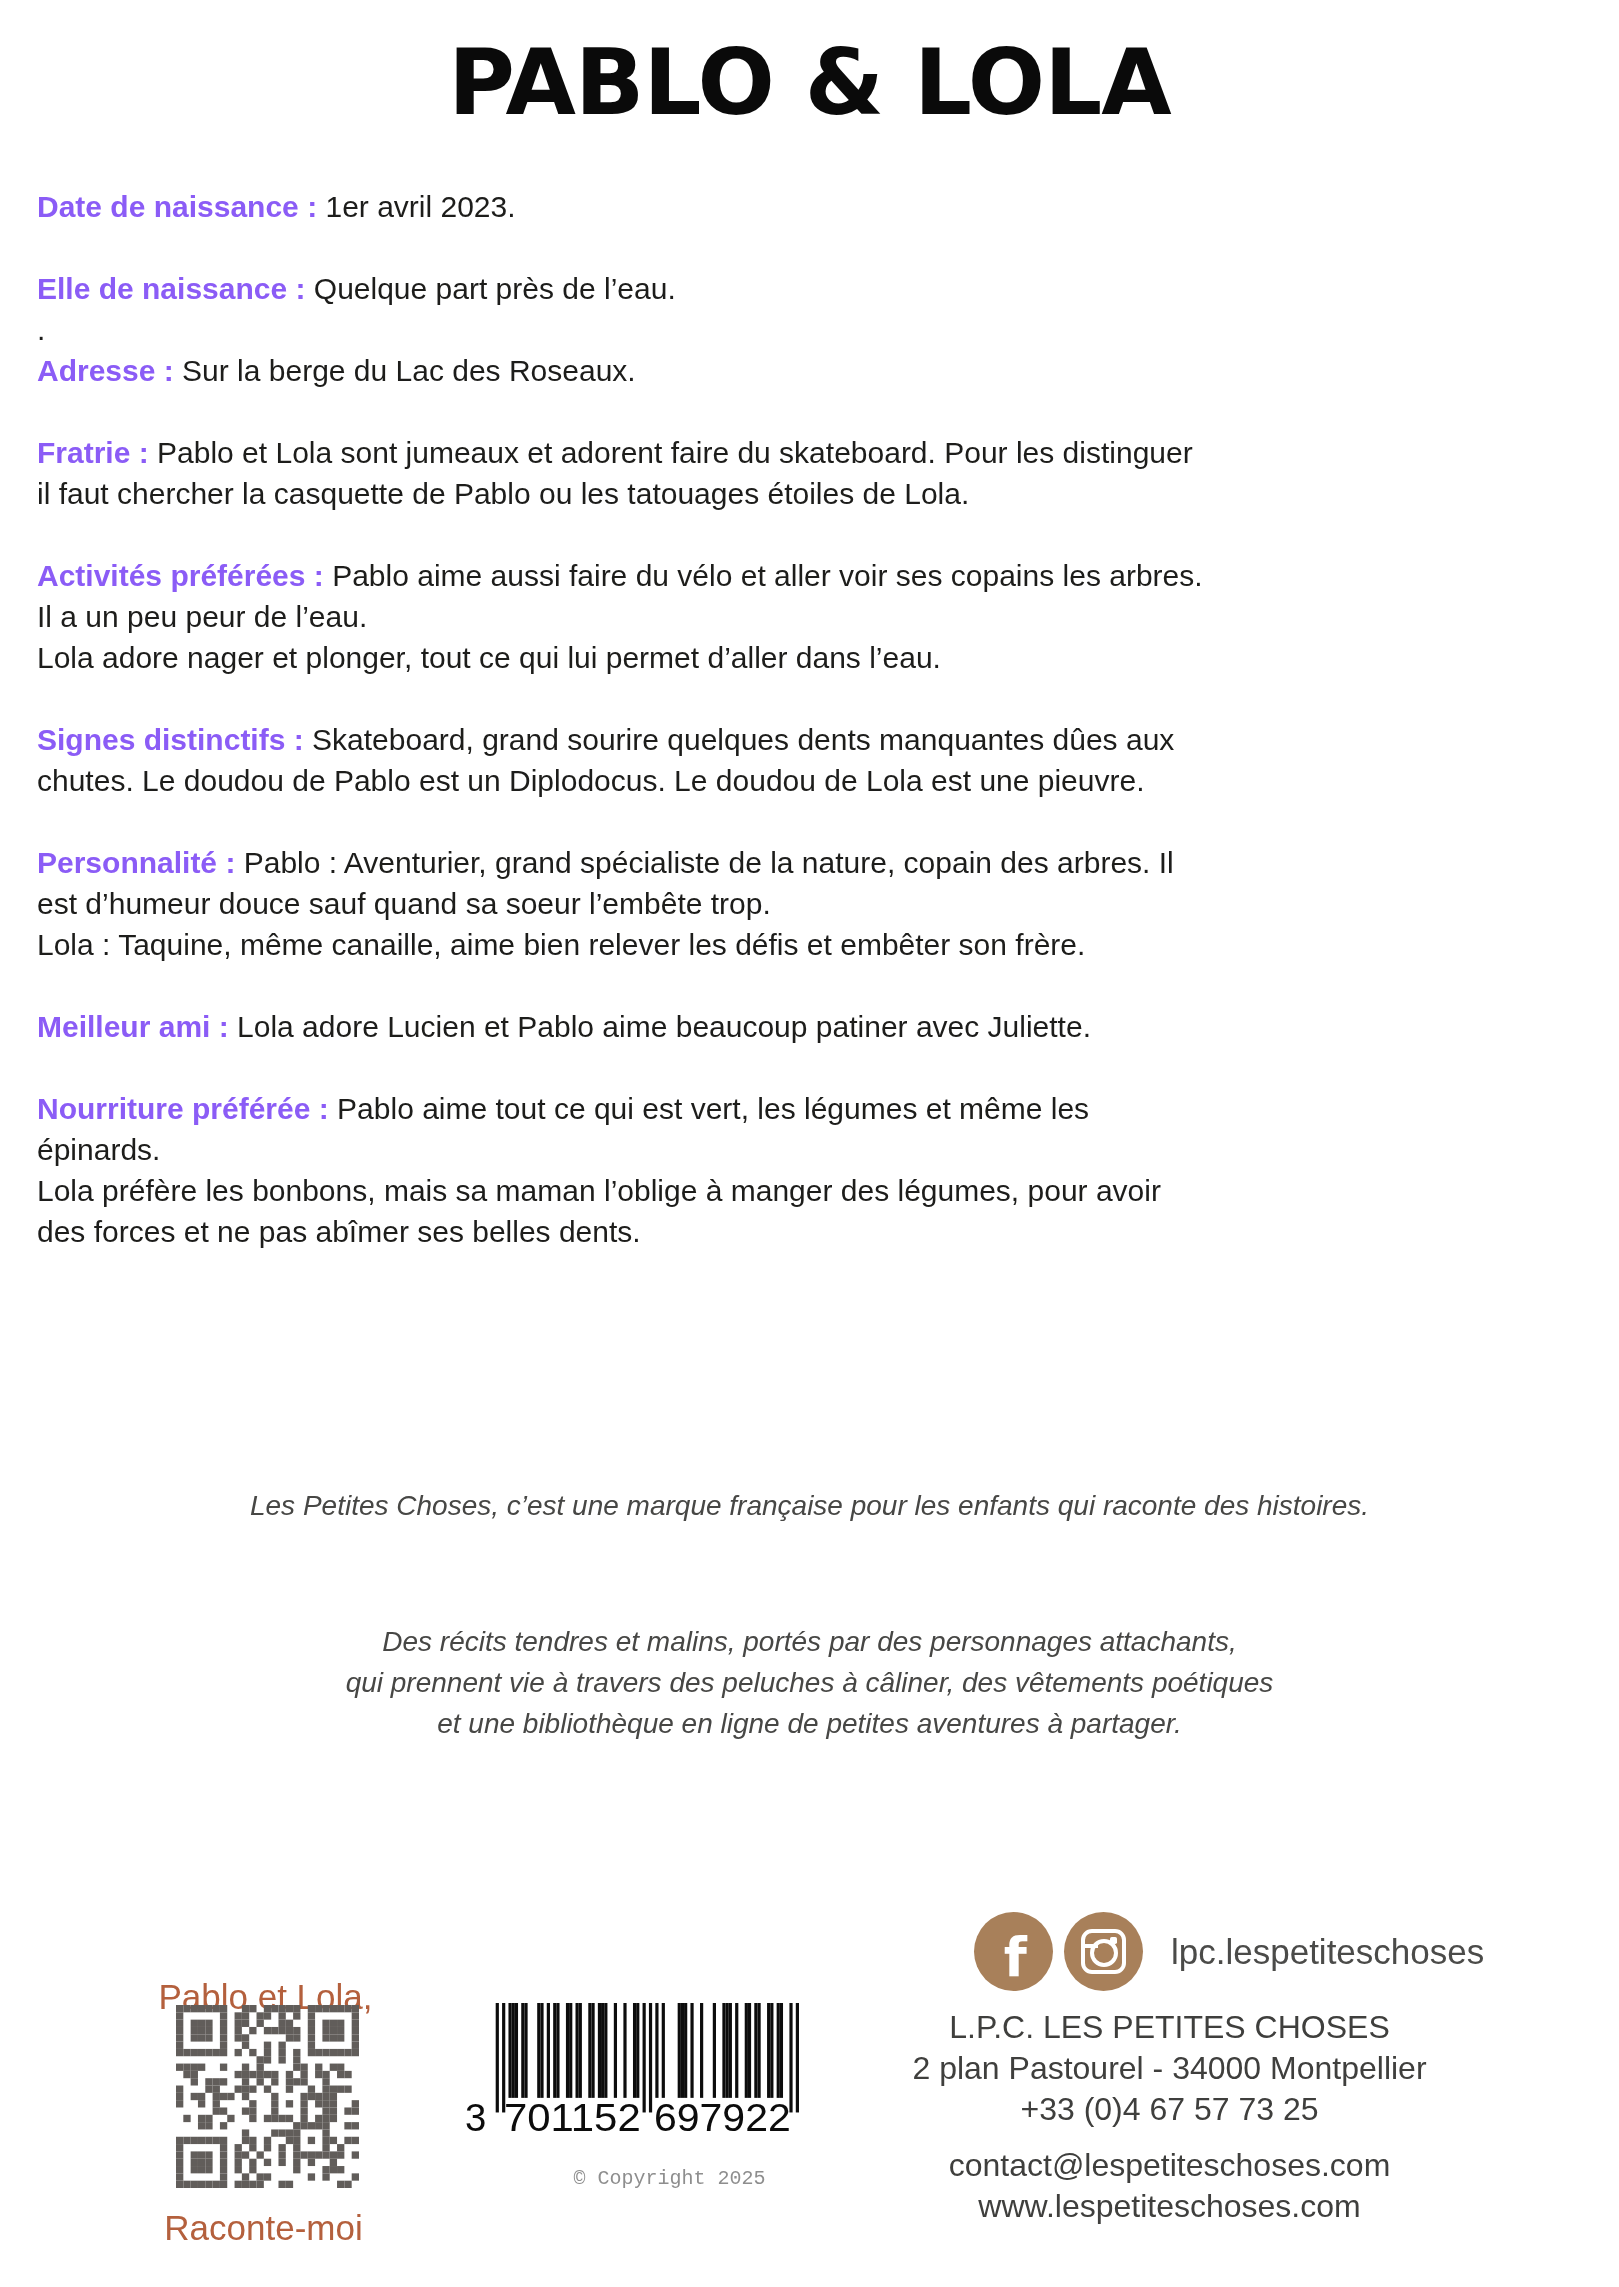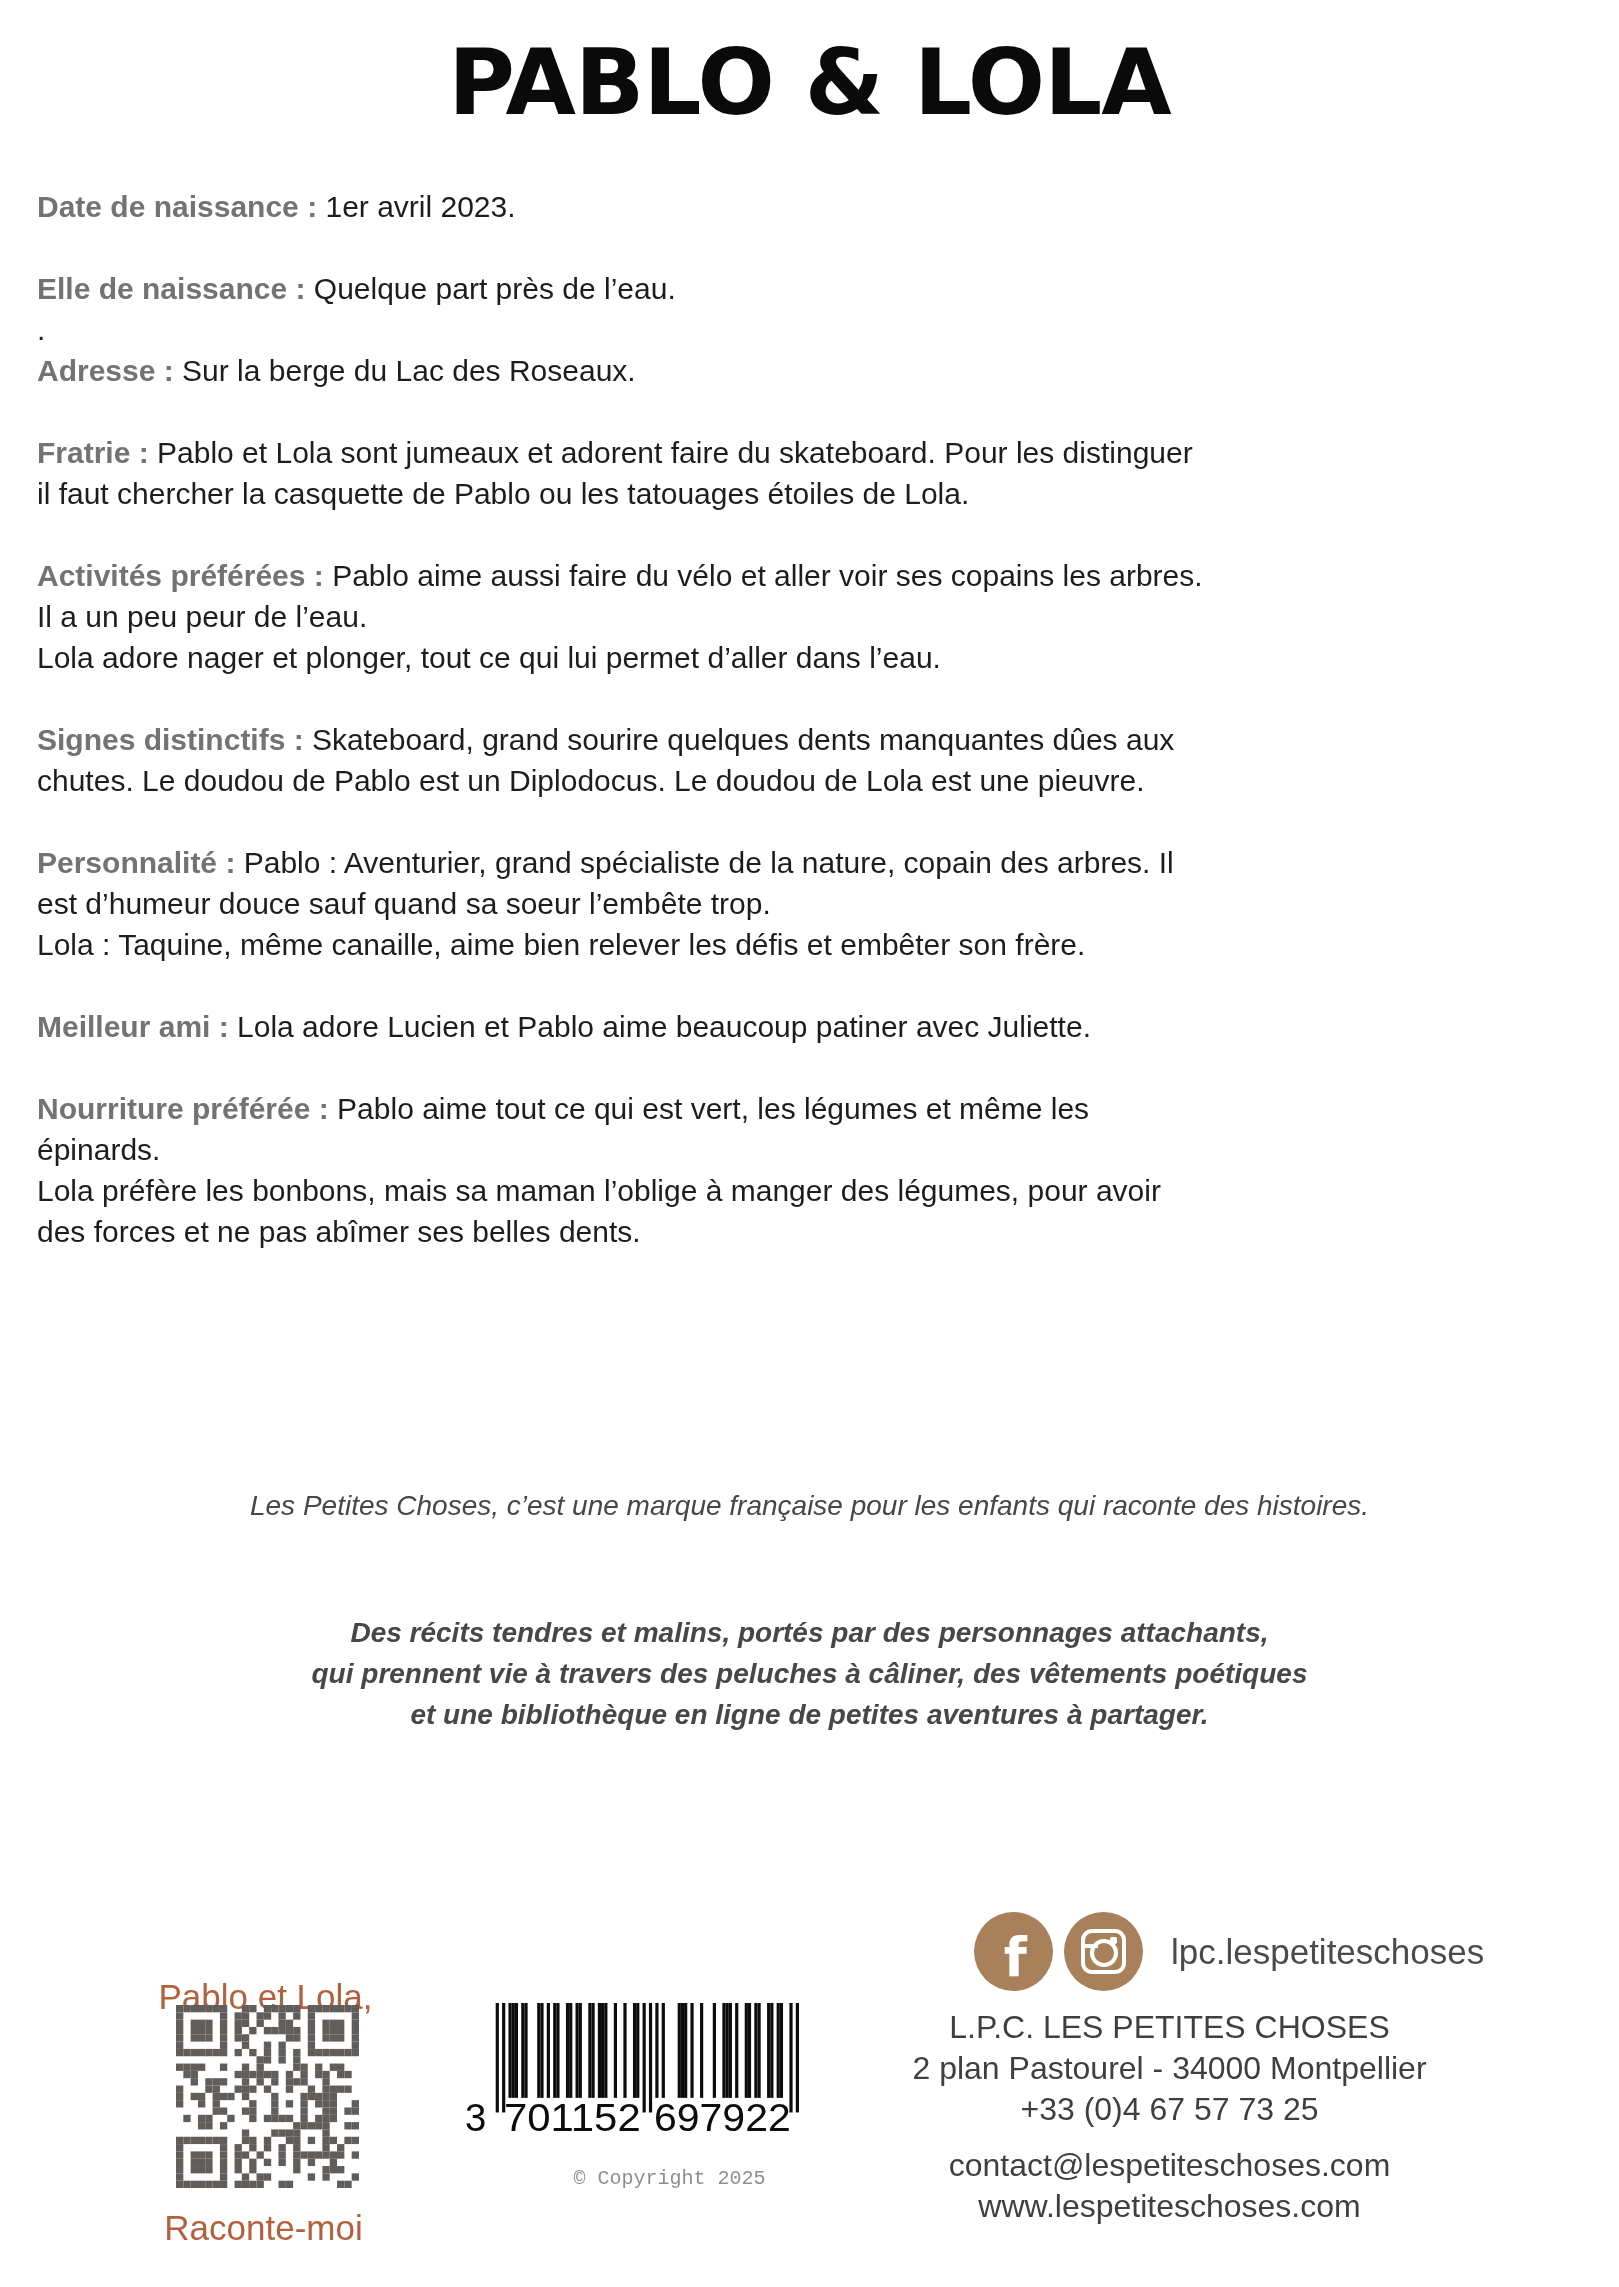--- a/index.html
+++ b/index.html
@@ -8,24 +8,24 @@
     font-family:"Liberation Sans",sans-serif;color:#1d1d1b;overflow:hidden;
   }
   .title{
     margin:0;padding-top:33px;text-align:center;
     font-family:"DejaVu Sans",sans-serif;font-weight:800;font-size:91px;
     letter-spacing:-0.9px;color:#0a0a0a;line-height:1.1;
   }
   .content{padding:53px 37px 0 37px;}
   p.sec{margin:0 0 41px 0;font-size:30px;line-height:41px;white-space:pre-wrap;color:#1d1d1b;}
   p.sec.tight{margin-bottom:0;}
-  p.sec strong{font-weight:700;color:#737373;}
+  p.sec strong{font-weight:700;color:#8b5cf6;}
   .brand{margin-top:151px;text-align:center;font-style:italic;color:#474745;
          font-size:28px;line-height:41px;white-space:pre-wrap;}
-  .brand .desc{margin-top:4px;font-weight:bold;}
+  .brand .desc{margin-top:13px;}
 
   
   .qr-top{position:absolute;left:101px;top:1950px;width:329px;text-align:center;font-size:35px;margin-top:27px;}
   .qr-bottom{position:absolute;left:99px;top:2208px;width:329px;text-align:center;font-size:35px;}
   .qr-wrap{position:absolute;left:176px;top:2005px;width:183px;height:183px;}
   .barcode-wrap{position:absolute;left:457px;top:2003px;width:393px;height:135px;}
   .copyright{position:absolute;left:473px;top:2167px;width:393px;text-align:center;
              font-size:20px;color:#8e8e8e;font-family:Liberation Mono, monospace;}
   .social{position:absolute;left:974px;top:1912px;display:flex;align-items:center;gap:11px;}
   .icon-circle{width:79px;height:79px;border-radius:50%;position:relative;flex:none;}

